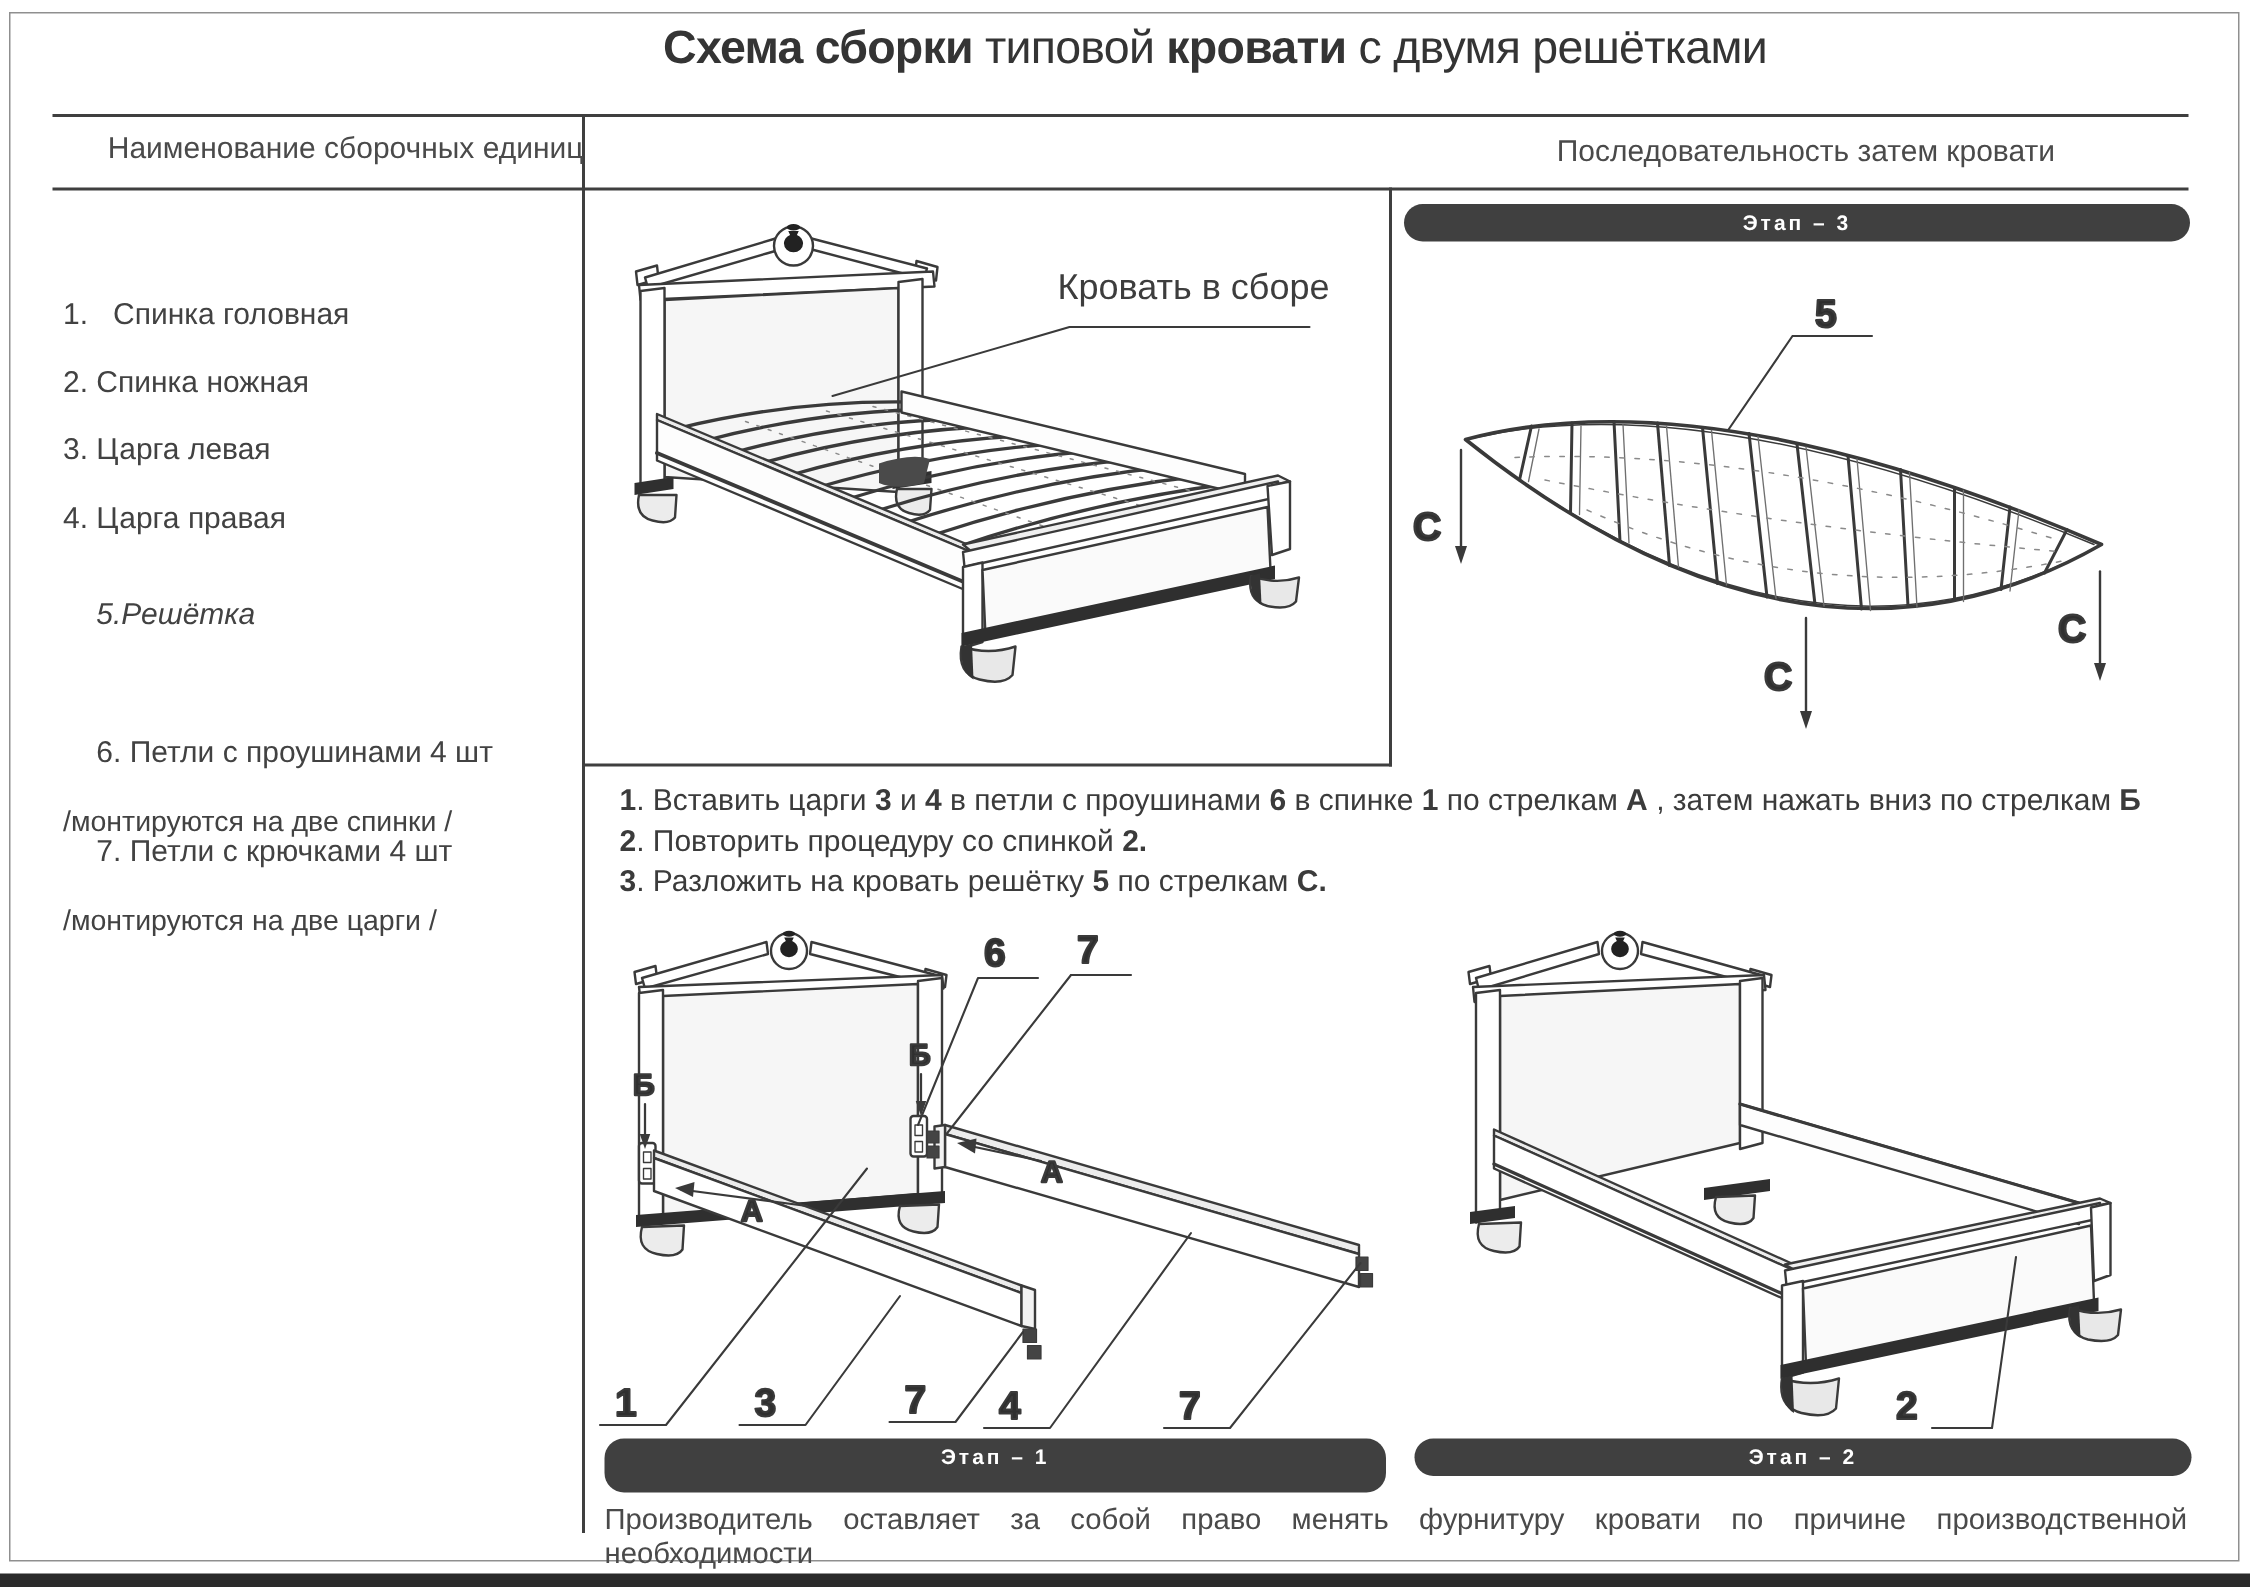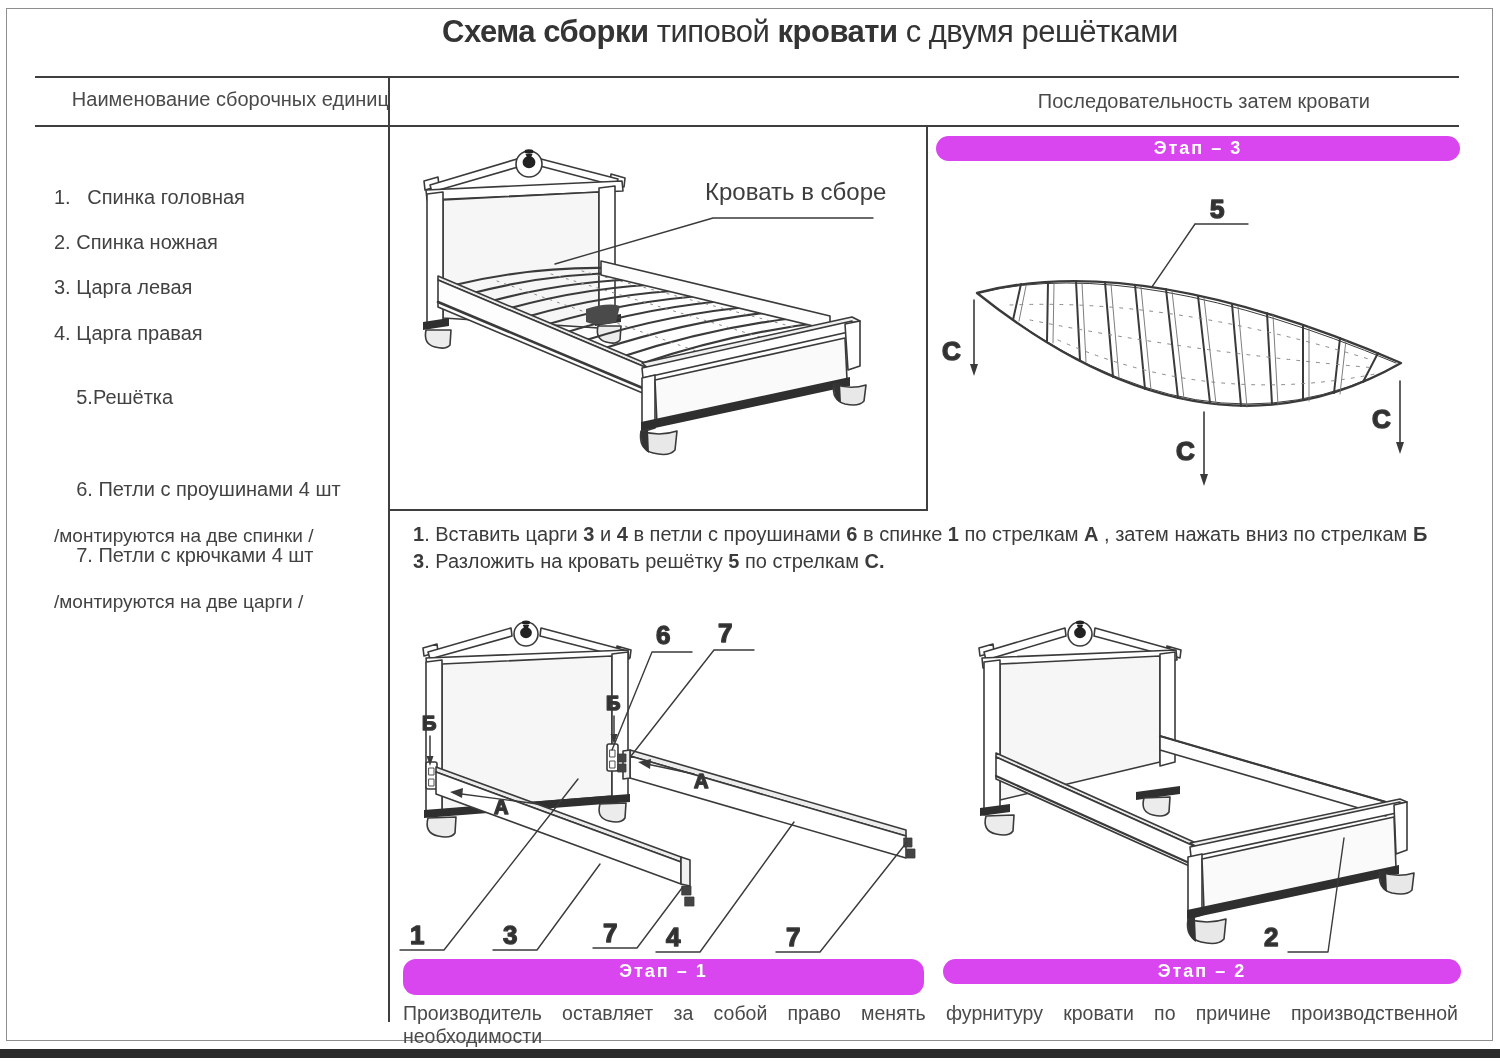--- a/index.html
+++ b/index.html
@@ -5,23 +5,23 @@
   html,body{margin:0;padding:0;background:#fff;}
   body{width:1500px;height:1061px;position:relative;font-family:"Liberation Sans",sans-serif;color:#3d3d3d;overflow:hidden;}
   .abs{position:absolute;}
   .page-frame{left:6px;top:8px;width:1485px;height:1031px;border:1px solid #8f8f8f;}
   .bottom-band{left:0;top:1049px;width:1500px;height:9px;background:#2b2b2b;}
   .title{left:120px;top:14px;width:1380px;text-align:center;font-size:31px;letter-spacing:-0.5px;color:#343434;white-space:nowrap;}
   .title b{font-weight:bold;}
   .rule{background:#3f3f3f;}
   .hdr{font-size:20px;color:#4a4a4a;text-align:right;white-space:nowrap;}
   .parts{left:38px;width:350px;font-size:20px;color:#424242;}
-  .part-item{position:absolute;left:16px;white-space:pre;}
+  .part-item{position:absolute;left:4px;white-space:pre;margin-top:13px;}
   .part-note{white-space:pre-line;font-size:19px;line-height:24px;}
-  .banner{background:#d946ef;border-radius:13px;color:#fff;font-size:18px;font-weight:bold;letter-spacing:2px;text-align:center;line-height:25px;}
+  .banner{background:#404040;border-radius:13px;color:#fff;font-size:14px;font-weight:bold;letter-spacing:2px;text-align:center;line-height:25px;}
   .bed-label{font-size:24px;color:#3d3d3d;white-space:nowrap;}
   .instr{font-size:20px;line-height:27px;color:#3b3b3b;white-space:nowrap;margin-left:10px;}
   .instr b{font-weight:bold;}
   .footer-note{font-size:19.5px;color:#4a4a4a;word-spacing:5px;text-align:justify;text-align-last:justify;}
   svg{display:block;}
   svg text{font-family:"Liberation Sans",sans-serif;fill:#2f2f2f;}
   .co{font-size:26px;font-weight:bold;}
   .co2{font-size:20px;font-weight:bold;}
 </style>
 </head>
@@ -39,21 +39,21 @@
 <div class="abs rule" style="left:388px;top:509px;width:540px;height:2px;"></div>
 
 <div class="abs hdr" style="left:35px;top:88px;width:354px;">Наименование  сборочных единиц</div>
 <div class="abs hdr" style="left:390px;top:90px;width:980px;">Последовательность затем кровати</div>
 
 <div class="abs parts" style="top:0;">
   <div class="part-item" style="top:186px;">1.   Спинка головная</div>
   <div class="part-item" style="top:231px;">2. Спинка ножная</div>
   <div class="part-item" style="top:276px;">3. Царга левая</div>
   <div class="part-item" style="top:322px;">4. Царга правая</div>
-  <div class="part-item" style="top:363px;">
+  <div class="part-item" style="top:363px;font-style:italic;">
     <span>5.Решётка</span>
   </div>
   <div class="part-item" style="top:455px;">
     <span>6. Петли с проушинами 4 шт</span>
     <div class="part-note">/монтируются на две спинки /</div>
   </div>
   <div class="part-item" style="top:521px;">
     <span>7. Петли с крючками 4 шт</span>
     <div class="part-note">/монтируются на две царги /</div>
   </div>
@@ -188,20 +188,21 @@
     <g>
       <text x="442" y="248" class="co">С</text>
       <line x1="470" y1="201" x2="470" y2="264" stroke-width="1.6"></line>
       <polygon points="466,262 474,262 470,274" fill="#3a3a3a" stroke="none"></polygon>
     </g>
   </g>
 </svg>
 
 <div class="abs instr" style="left:403px;top:521px;">
   <div><b>1</b><span>. Вставить царги </span><b>3</b><span> и </span><b>4</b><span> в петли с проушинами </span><b>6</b><span> в спинке </span><b>1</b><span> по стрелкам </span><b>А</b><span> , затем нажать вниз по стрелкам </span><b>Б</b></div>
+  <div><b>2</b><span>. Повторить процедуру со спинкой </span><b>2.</b></div>
   <div><b>3</b><span>. Разложить на кровать  решётку </span><b>5</b><span>  по стрелкам </span><b>С.</b></div>
 </div>
 
 <svg class="abs" style="left:398px;top:612px;" width="530" height="346" viewBox="0 0 530 346">
   <g stroke="#3a3a3a" stroke-width="1.6" fill="none" stroke-linejoin="round" stroke-linecap="round">
 
     <g>
       <polygon points="25,36 39,32 40,40 26,44" fill="#fff"></polygon>
       <polygon points="219,34 233,38 232,46 218,42" fill="#fff"></polygon>
       <polygon points="30,40 113,16 114,24 32,47" fill="#fff"></polygon>

